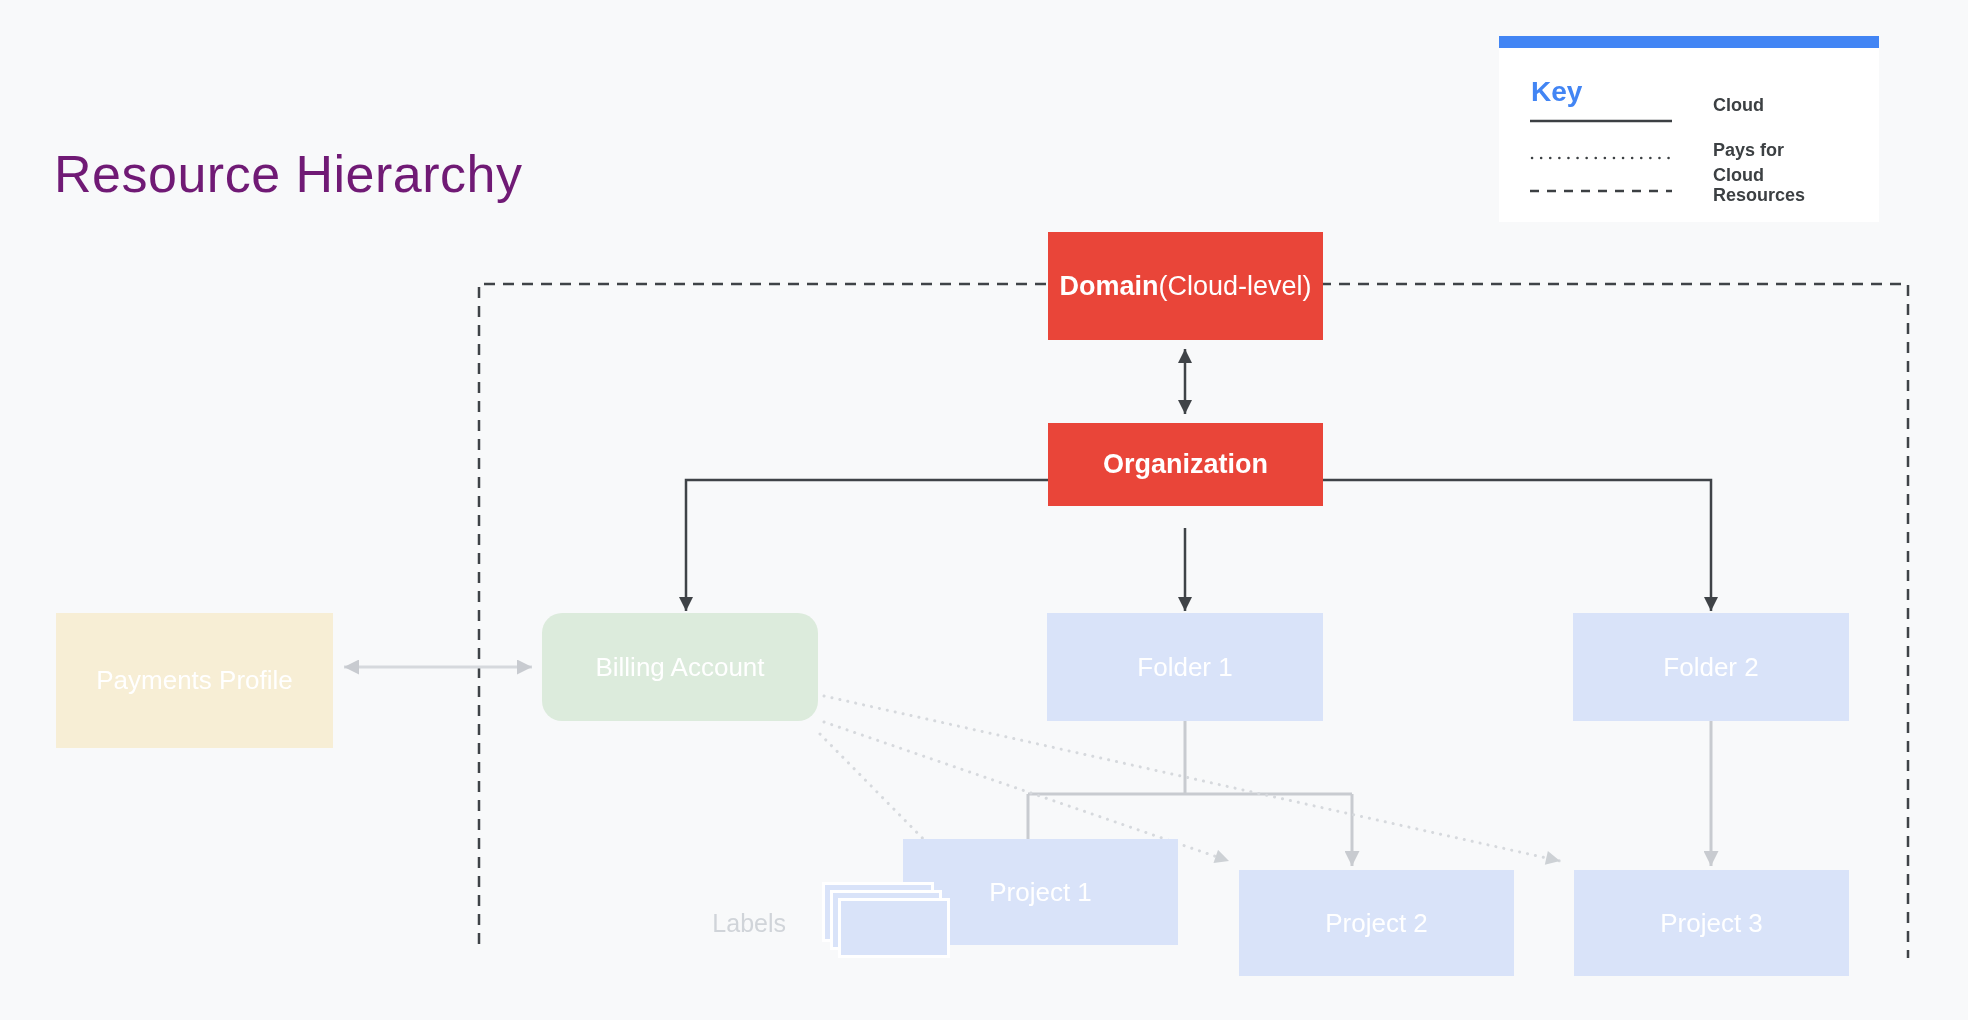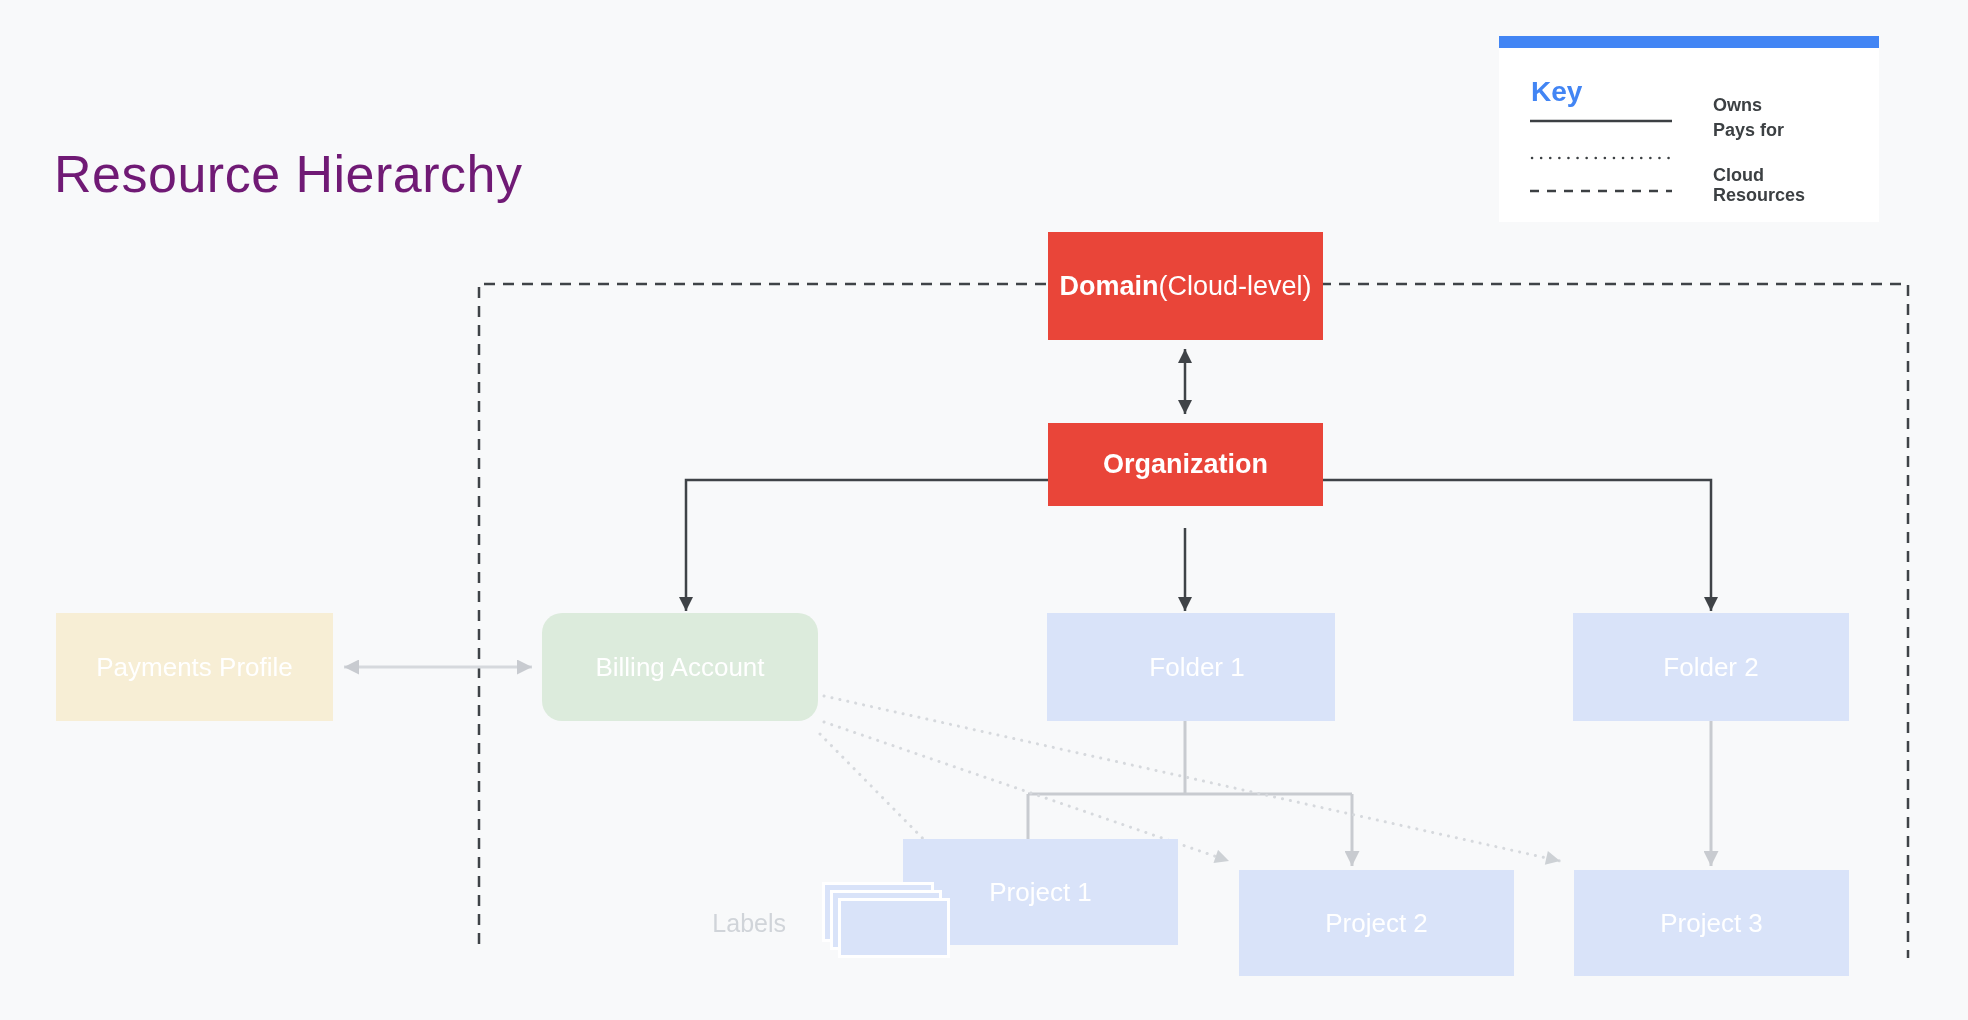--- a/index.html
+++ b/index.html
@@ -20,23 +20,23 @@
     display:flex;align-items:center;justify-content:center;
     color:#FFFFFF;font-size:26px;white-space:nowrap;
   }
   .node-red{background:#E94539;font-size:27px;}
   .node-blue{background:#D9E3F9;}
   .node-green{background:#DCEBDC;border-radius:20px;}
   .node-cream{background:#F7EED5;}
   #node-domain{left:1048px;top:232px;width:275px;height:108px;}
   #node-organization{left:1048px;top:423px;width:275px;height:83px;font-weight:bold;}
   #node-billing{left:542px;top:613px;width:276px;height:108px;}
-  #node-folder1{left:1047px;top:613px;width:276px;height:108px;padding-left:12px;}
+  #node-folder1{left:1047px;top:613px;width:276px;height:108px;}
   #node-folder2{left:1573px;top:613px;width:276px;height:108px;}
-  #node-payments{left:56px;top:613px;width:277px;height:108px;}
+  #node-payments{left:56px;top:613px;width:277px;height:135px;}
   #node-project1{left:903px;top:839px;width:275px;height:106px;}
   #node-project2{left:1239px;top:870px;width:275px;height:106px;}
   #node-project3{left:1574px;top:870px;width:275px;height:106px;}
   .bold-part{font-weight:bold;}
   
   .label-card{
     position:absolute;width:112px;height:60px;background:#D9E3F9;
     border:3px solid #FFFFFF;box-sizing:border-box;
   }
   #labels-text{
@@ -119,26 +119,26 @@
     <div class="label-card" style="left:838px;top:898px;"></div>
   </div>
 
   <div id="legend-box" class="abs">
     <div id="legend-topbar"></div>
     <div id="legend-title">Key</div>
 
     <svg class="legend-sample" style="top:82px;" width="142" height="6">
       <line x1="0" y1="3" x2="142" y2="3" stroke="#3C4043" stroke-width="2.5"></line>
     </svg>
-    <div class="legend-label" style="top:59px;">Owns</div>
+    <div class="legend-label" style="top:59px;">Cloud</div>
 
     <svg class="legend-sample" style="top:119px;" width="142" height="6">
       <line x1="2" y1="3" x2="142" y2="3" stroke="#3C4043" stroke-width="2.5" stroke-dasharray="0.1 9" stroke-linecap="round"></line>
     </svg>
-    <div class="legend-label" style="top:84px;">Pays for</div>
+    <div class="legend-label" style="top:104px;">Pays for</div>
 
     <svg class="legend-sample" style="top:152px;" width="142" height="6">
       <line x1="0" y1="3" x2="142" y2="3" stroke="#3C4043" stroke-width="2.5" stroke-dasharray="9 8"></line>
     </svg>
     <div class="legend-label" style="top:129px;width:100px;">Cloud Resources</div>
   </div>
 
 </div>
 
 </body></html>

